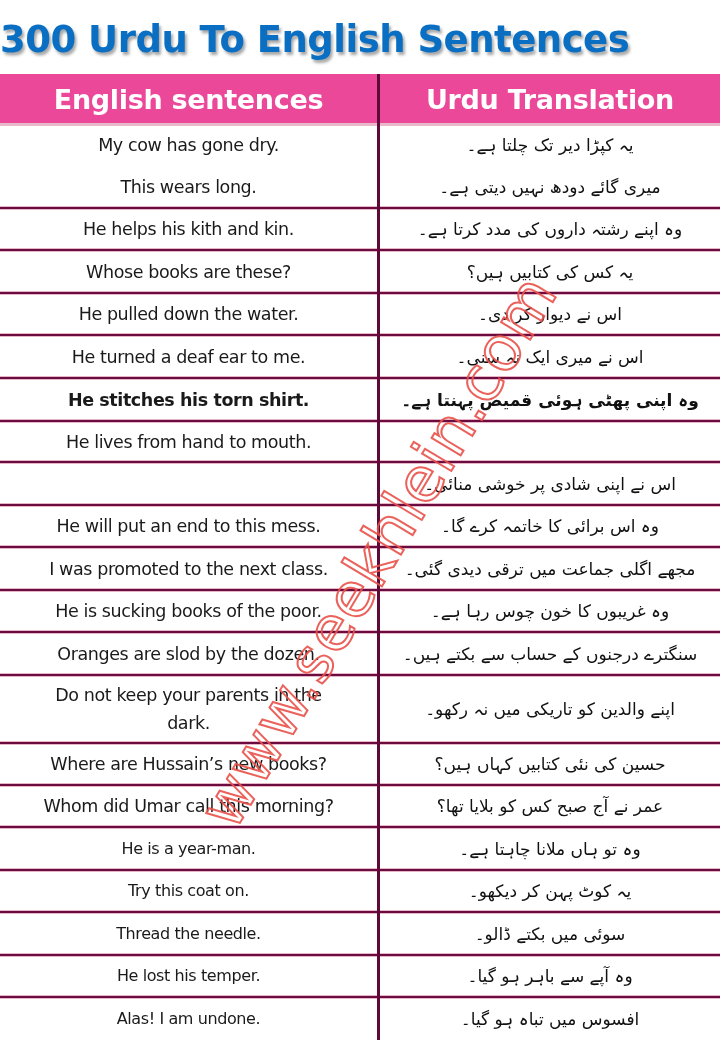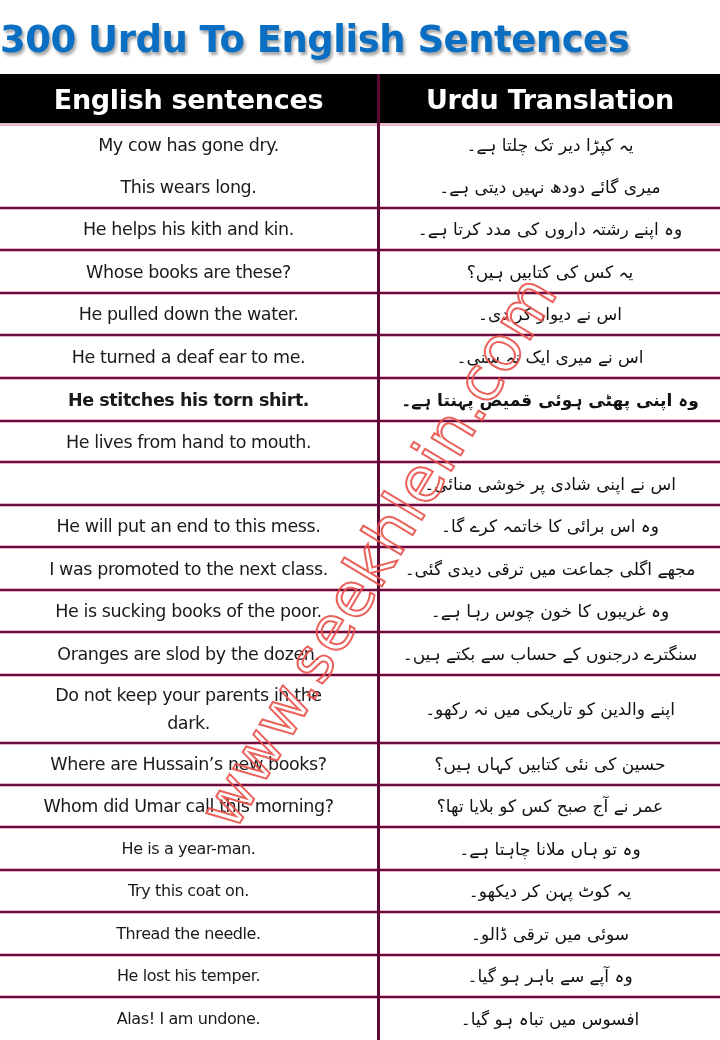--- a/index.html
+++ b/index.html
@@ -13,21 +13,21 @@
     line-height: 80px;
     font-family: "DejaVu Sans", sans-serif; font-weight: bold;
     font-size: 37px; color: #0a6fc2; letter-spacing: -0.5px;
     text-shadow: 2px 3px 3px rgba(0,0,0,0.35);
   }
   .table {
     position: absolute; left: 0; top: 74px; width: 720px; height: 966px;
   }
   .header {
     position: absolute; left: 0; top: 0; width: 720px; height: 49px;
-    background: #000000;
+    background: #ec4899;
     border-bottom: 3px solid #e7b9c9;
     box-sizing: content-box;
   }
   .header .h-cell {
     position: absolute; top: 0; height: 49px; line-height: 51px;
     color: #ffffff; font-weight: bold; font-size: 27px; text-align: center;
     font-family: "DejaVu Sans", sans-serif; letter-spacing: -0.3px;
   }
   .h-left { left: 0; width: 377px; }
   .h-right { left: 380px; width: 340px; }
@@ -225,21 +225,21 @@
         <div class="cell-ur">
           <span class="ln">یہ کوٹ پہن کر دیکھو۔</span>
         </div>
       </div>
       <div class="row" style="top: 838px; height: 43px;">
         <div class="sep"></div>
         <div class="cell-en small">
           <span class="ln">Thread the needle.</span>
         </div>
         <div class="cell-ur">
-          <span class="ln">سوئی میں ترقی ڈالو۔</span>
+          <span class="ln">سوئی میں بکتے ڈالو۔</span>
         </div>
       </div>
       <div class="row" style="top: 881px; height: 42px; border-radius: 13px;">
         <div class="sep"></div>
         <div class="cell-en small">
           <span class="ln">He lost his temper.</span>
         </div>
         <div class="cell-ur">
           <span class="ln">وہ آپے سے باہر ہو گیا۔</span>
         </div>

